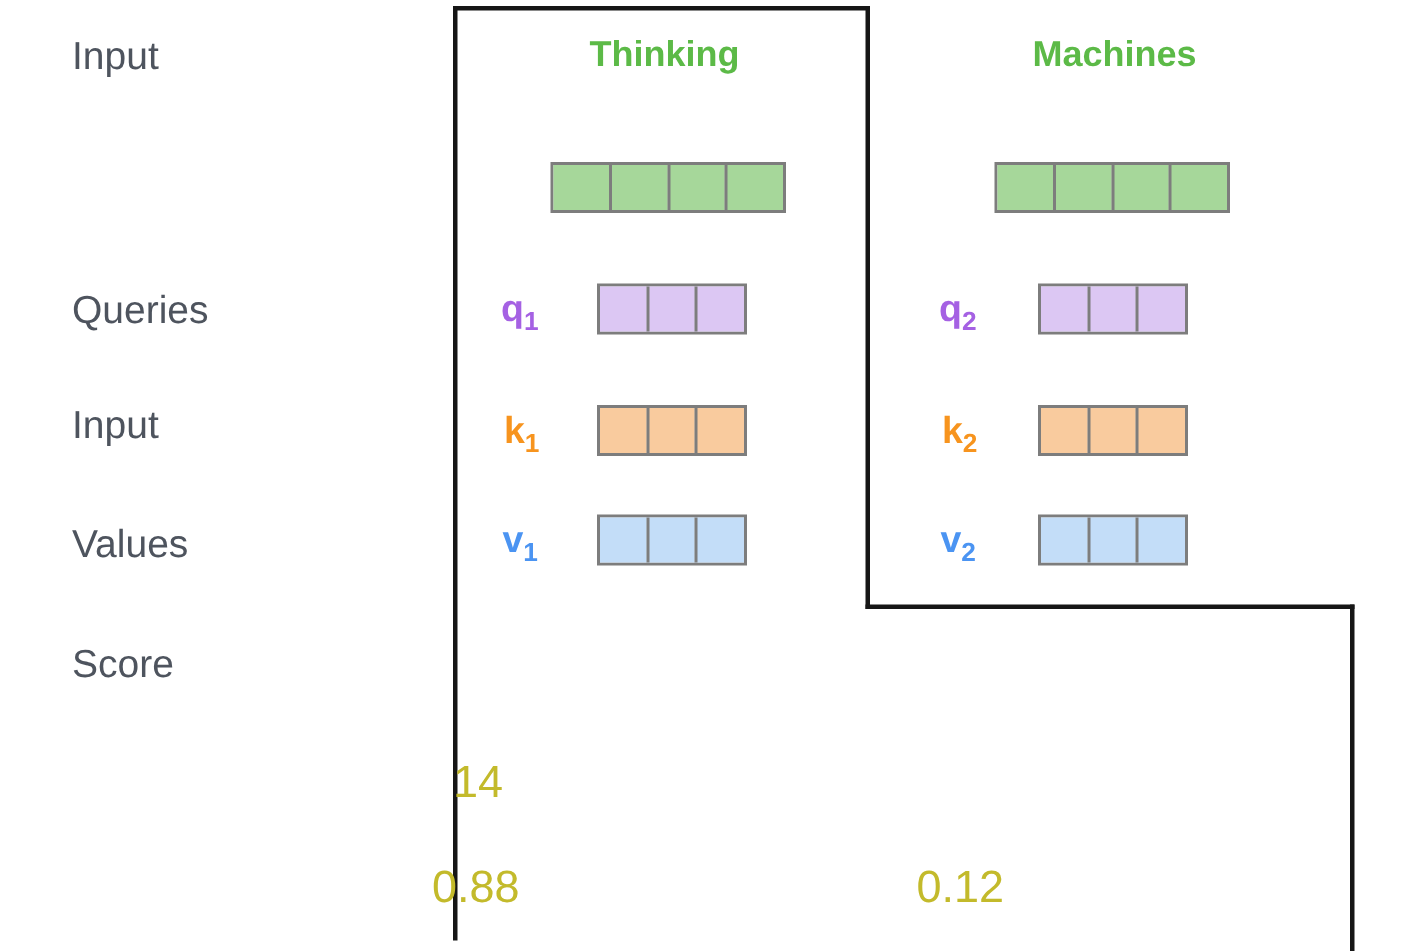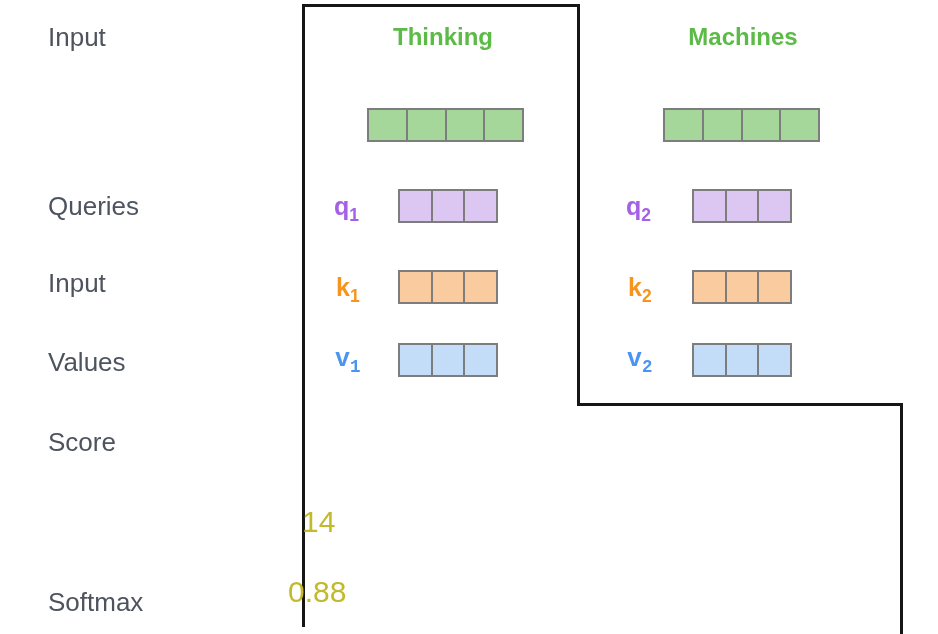--- a/index.html
+++ b/index.html
@@ -29,21 +29,21 @@
     position:absolute; width:200px; text-align:center; font-size:24px;
     font-weight:bold; color:var(--green-text); line-height:28px;
   }
   .veclabel{
     position:absolute; font-size:25px; font-weight:bold; line-height:28px; white-space:nowrap;
   }
   .veclabel sub, .score sub{ font-size:0.7em; }
   .green{ color:var(--green-text);margin-left:44px; }
   .purple{ color:var(--purple-text); }
   .orange{ color:var(--orange-text); }
-  .blue{ color:var(--blue-text);font-family:Liberation Mono, monospace; }
+  .blue{ color:var(--blue-text); }
   .yellow{ color:var(--value-yellow); }
   .dark{ color:var(--label-text); }
   .vec{
     position:absolute; display:flex; box-sizing:border-box;
     border:2px solid var(--cell-border);
   }
   .vec .cell{ flex:1; }
   .vec .cell + .cell{ border-left:2px solid var(--cell-border); }
   .vec.green-v .cell{ background:var(--green-fill); }
   .vec.purple-v .cell{ background:var(--purple-fill); }
@@ -61,21 +61,20 @@
 </head>
 <body>
 
 <div class="stage">
 
   <div class="rowlabel" style="top:23px">Input</div>
   <div class="rowlabel" style="top:192px">Queries</div>
   <div class="rowlabel" style="top:269px">Input</div>
   <div class="rowlabel" style="top:348px">Values</div>
   <div class="rowlabel" style="top:428px">Score</div>
-  <div class="rowlabel" style="top:588px">Softmax</div>
 
   <div class="seg" style="left:302px; top:4px;   width:278px; height:3px"></div>
   <div class="seg" style="left:302px; top:4px;   width:3px; height:623px"></div>
   <div class="seg" style="left:577px; top:4px;   width:3px; height:402px"></div>
   <div class="seg" style="left:577px; top:403px; width:326px; height:3px"></div>
   <div class="seg" style="left:900px; top:403px; width:3px; height:231px"></div>
 
   <div class="colheader" style="left:343px; top:23px">Thinking</div>
   <div class="colheader" style="left:643px; top:23px">Machines</div>
 
@@ -134,14 +133,15 @@
   <div class="vec blue-v" style="left:692px; top:343px; width:100px; height:34px">
       <div class="cell"></div>
       <div class="cell"></div>
       <div class="cell"></div>
     </div>
 
 
   <div class="value yellow" style="left:302px; top:508px; width:290px">14</div>
 
   <div class="value yellow" style="left:288px; top:578px; width:290px">0.88</div>
+  <div class="value yellow" style="left:611px; top:578px; width:264px">0.12</div>
 
 </div>
 
 </body></html>

